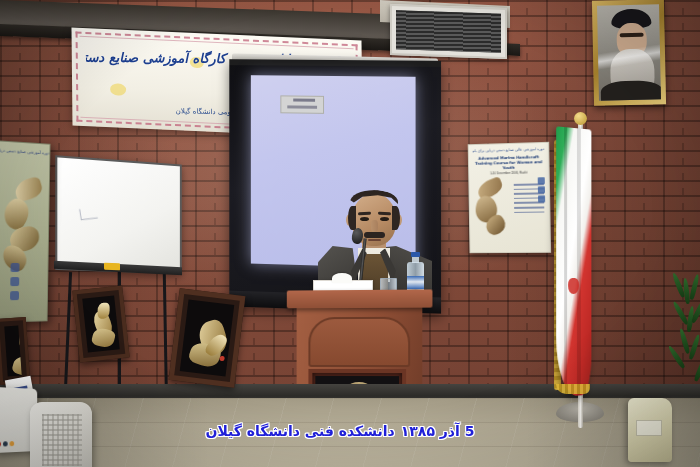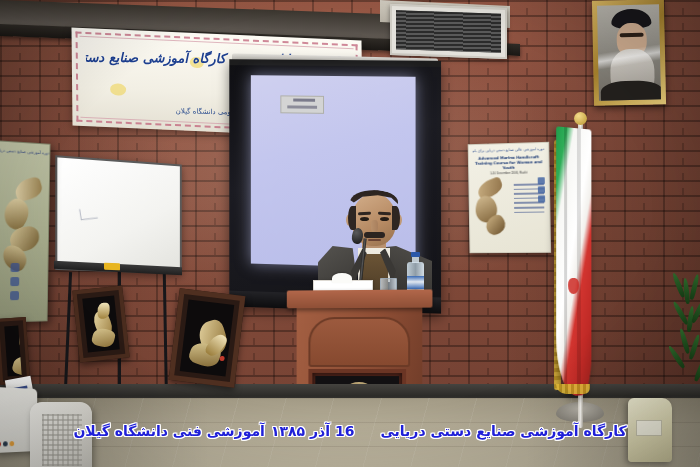--- a/index.html
+++ b/index.html
@@ -830,19 +830,18 @@
       </div>
     </div>
     <div class="mon-tower">
       <div class="mon-vent"></div>
     </div>
   </div>
 
   <div class="vignette"></div>
 
   <div class="caption">
-    <span class="cap-txt">کارگاه آموزشی صنایع دستی دریایی</span>
     <span class="cap-gap"></span>
-    <span class="cap-txt">16 آذر ۱۳۸۵</span>
-    <span class="cap-txt">آموزشی فنی دانشگاه گیلان</span>
+    <span class="cap-txt">5 آذر ۱۳۸۵</span>
+    <span class="cap-txt">دانشکده فنی دانشگاه گیلان</span>
   </div>
 
 </div>
 
 </body></html>

